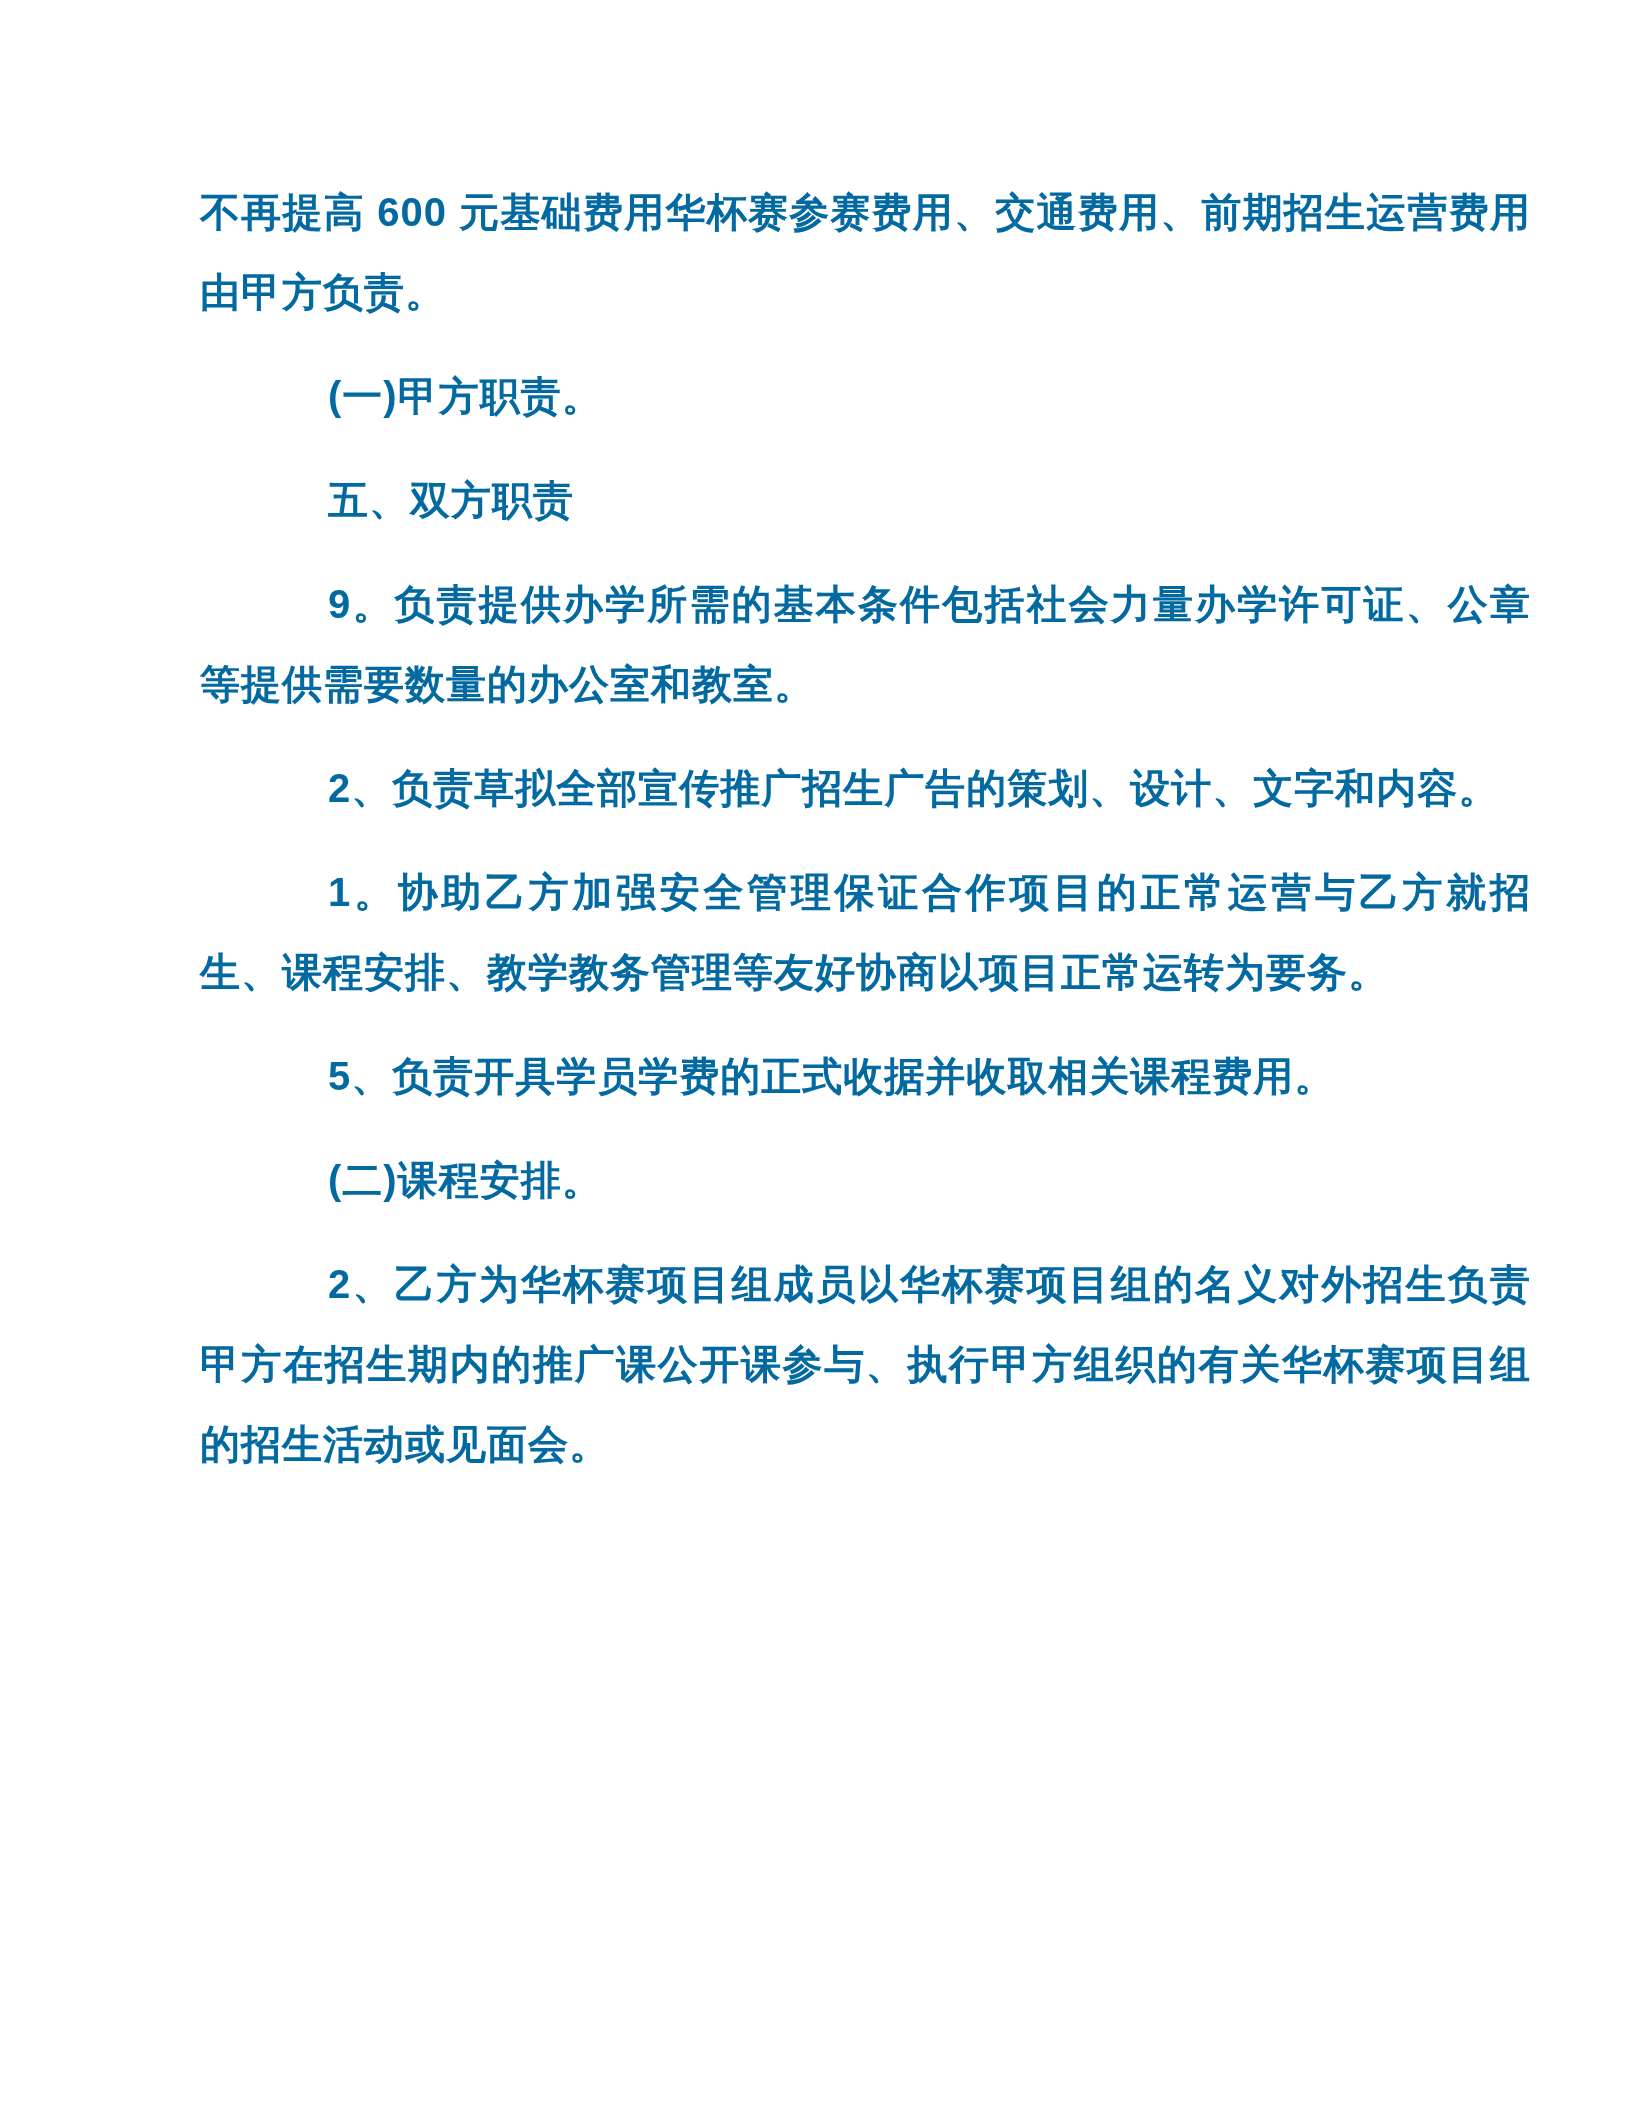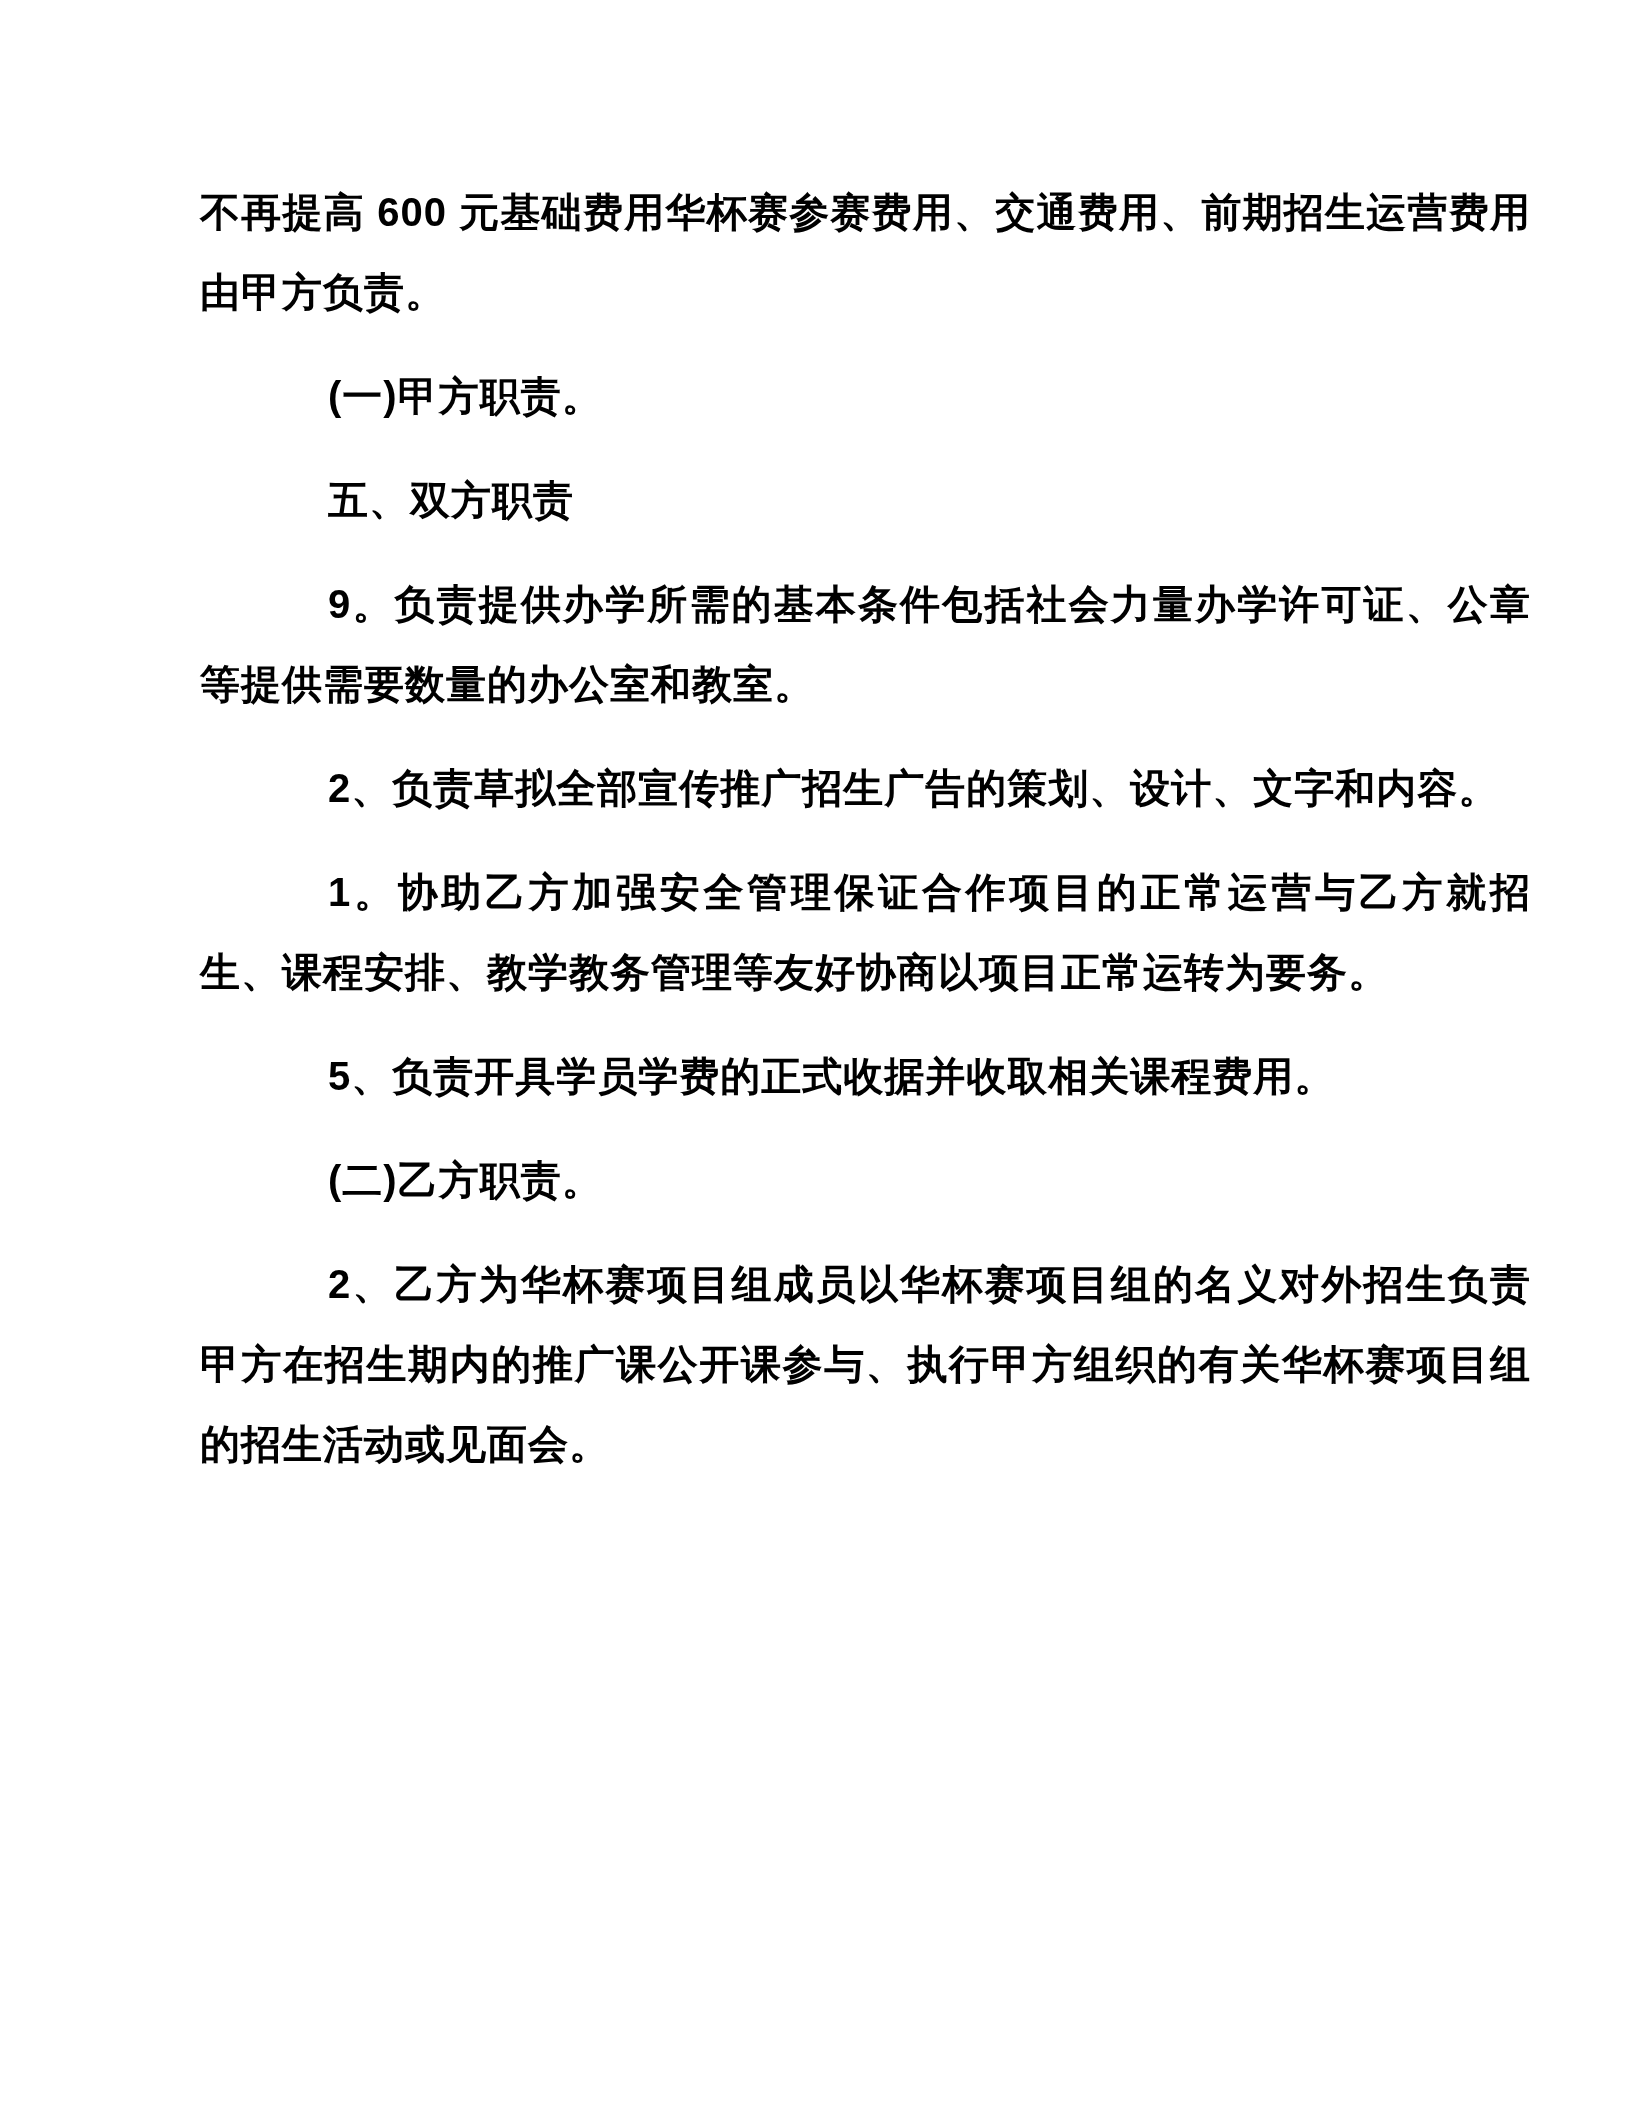--- a/index.html
+++ b/index.html
@@ -10,21 +10,21 @@
   .page {
     position: relative;
     width: 1632px;
     height: 2112px;
     margin: 0 auto;
     background: #ffffff;
     box-sizing: border-box;
     padding: 172px 101px 0 200px;
     overflow: hidden;
     font-family: "Liberation Sans", "DejaVu Sans", sans-serif;
-    color: #000000;
+    color: #0369a1;
   }
   .doc p {
     margin: 0 0 24px 0;
     font-size: 40px;
     line-height: 80px;
     font-weight: 700;
     letter-spacing: 1px;
     text-align: justify;
     text-justify: inter-ideograph;
     word-break: break-all;
@@ -38,16 +38,16 @@
 
 <div class="page">
   <div class="doc">
     <p>不再提高 600 元基础费用华杯赛参赛费用、交通费用、前期招生运营费用由甲方负责。</p>
     <p class="indent">(一)甲方职责。</p>
     <p class="indent">五、双方职责</p>
     <p class="indent">9。负责提供办学所需的基本条件包括社会力量办学许可证、公章等提供需要数量的办公室和教室。</p>
     <p class="indent">2、负责草拟全部宣传推广招生广告的策划、设计、文字和内容。</p>
     <p class="indent">1。协助乙方加强安全管理保证合作项目的正常运营与乙方就招生、课程安排、教学教务管理等友好协商以项目正常运转为要务。</p>
     <p class="indent">5、负责开具学员学费的正式收据并收取相关课程费用。</p>
-    <p class="indent">(二)乙方职责。</p>
+    <p class="indent">(二)课程安排。</p>
     <p class="indent">2、乙方为华杯赛项目组成员以华杯赛项目组的名义对外招生负责甲方在招生期内的推广课公开课参与、执行甲方组织的有关华杯赛项目组的招生活动或见面会。</p>
   </div>
 </div>
 
 </body></html>

